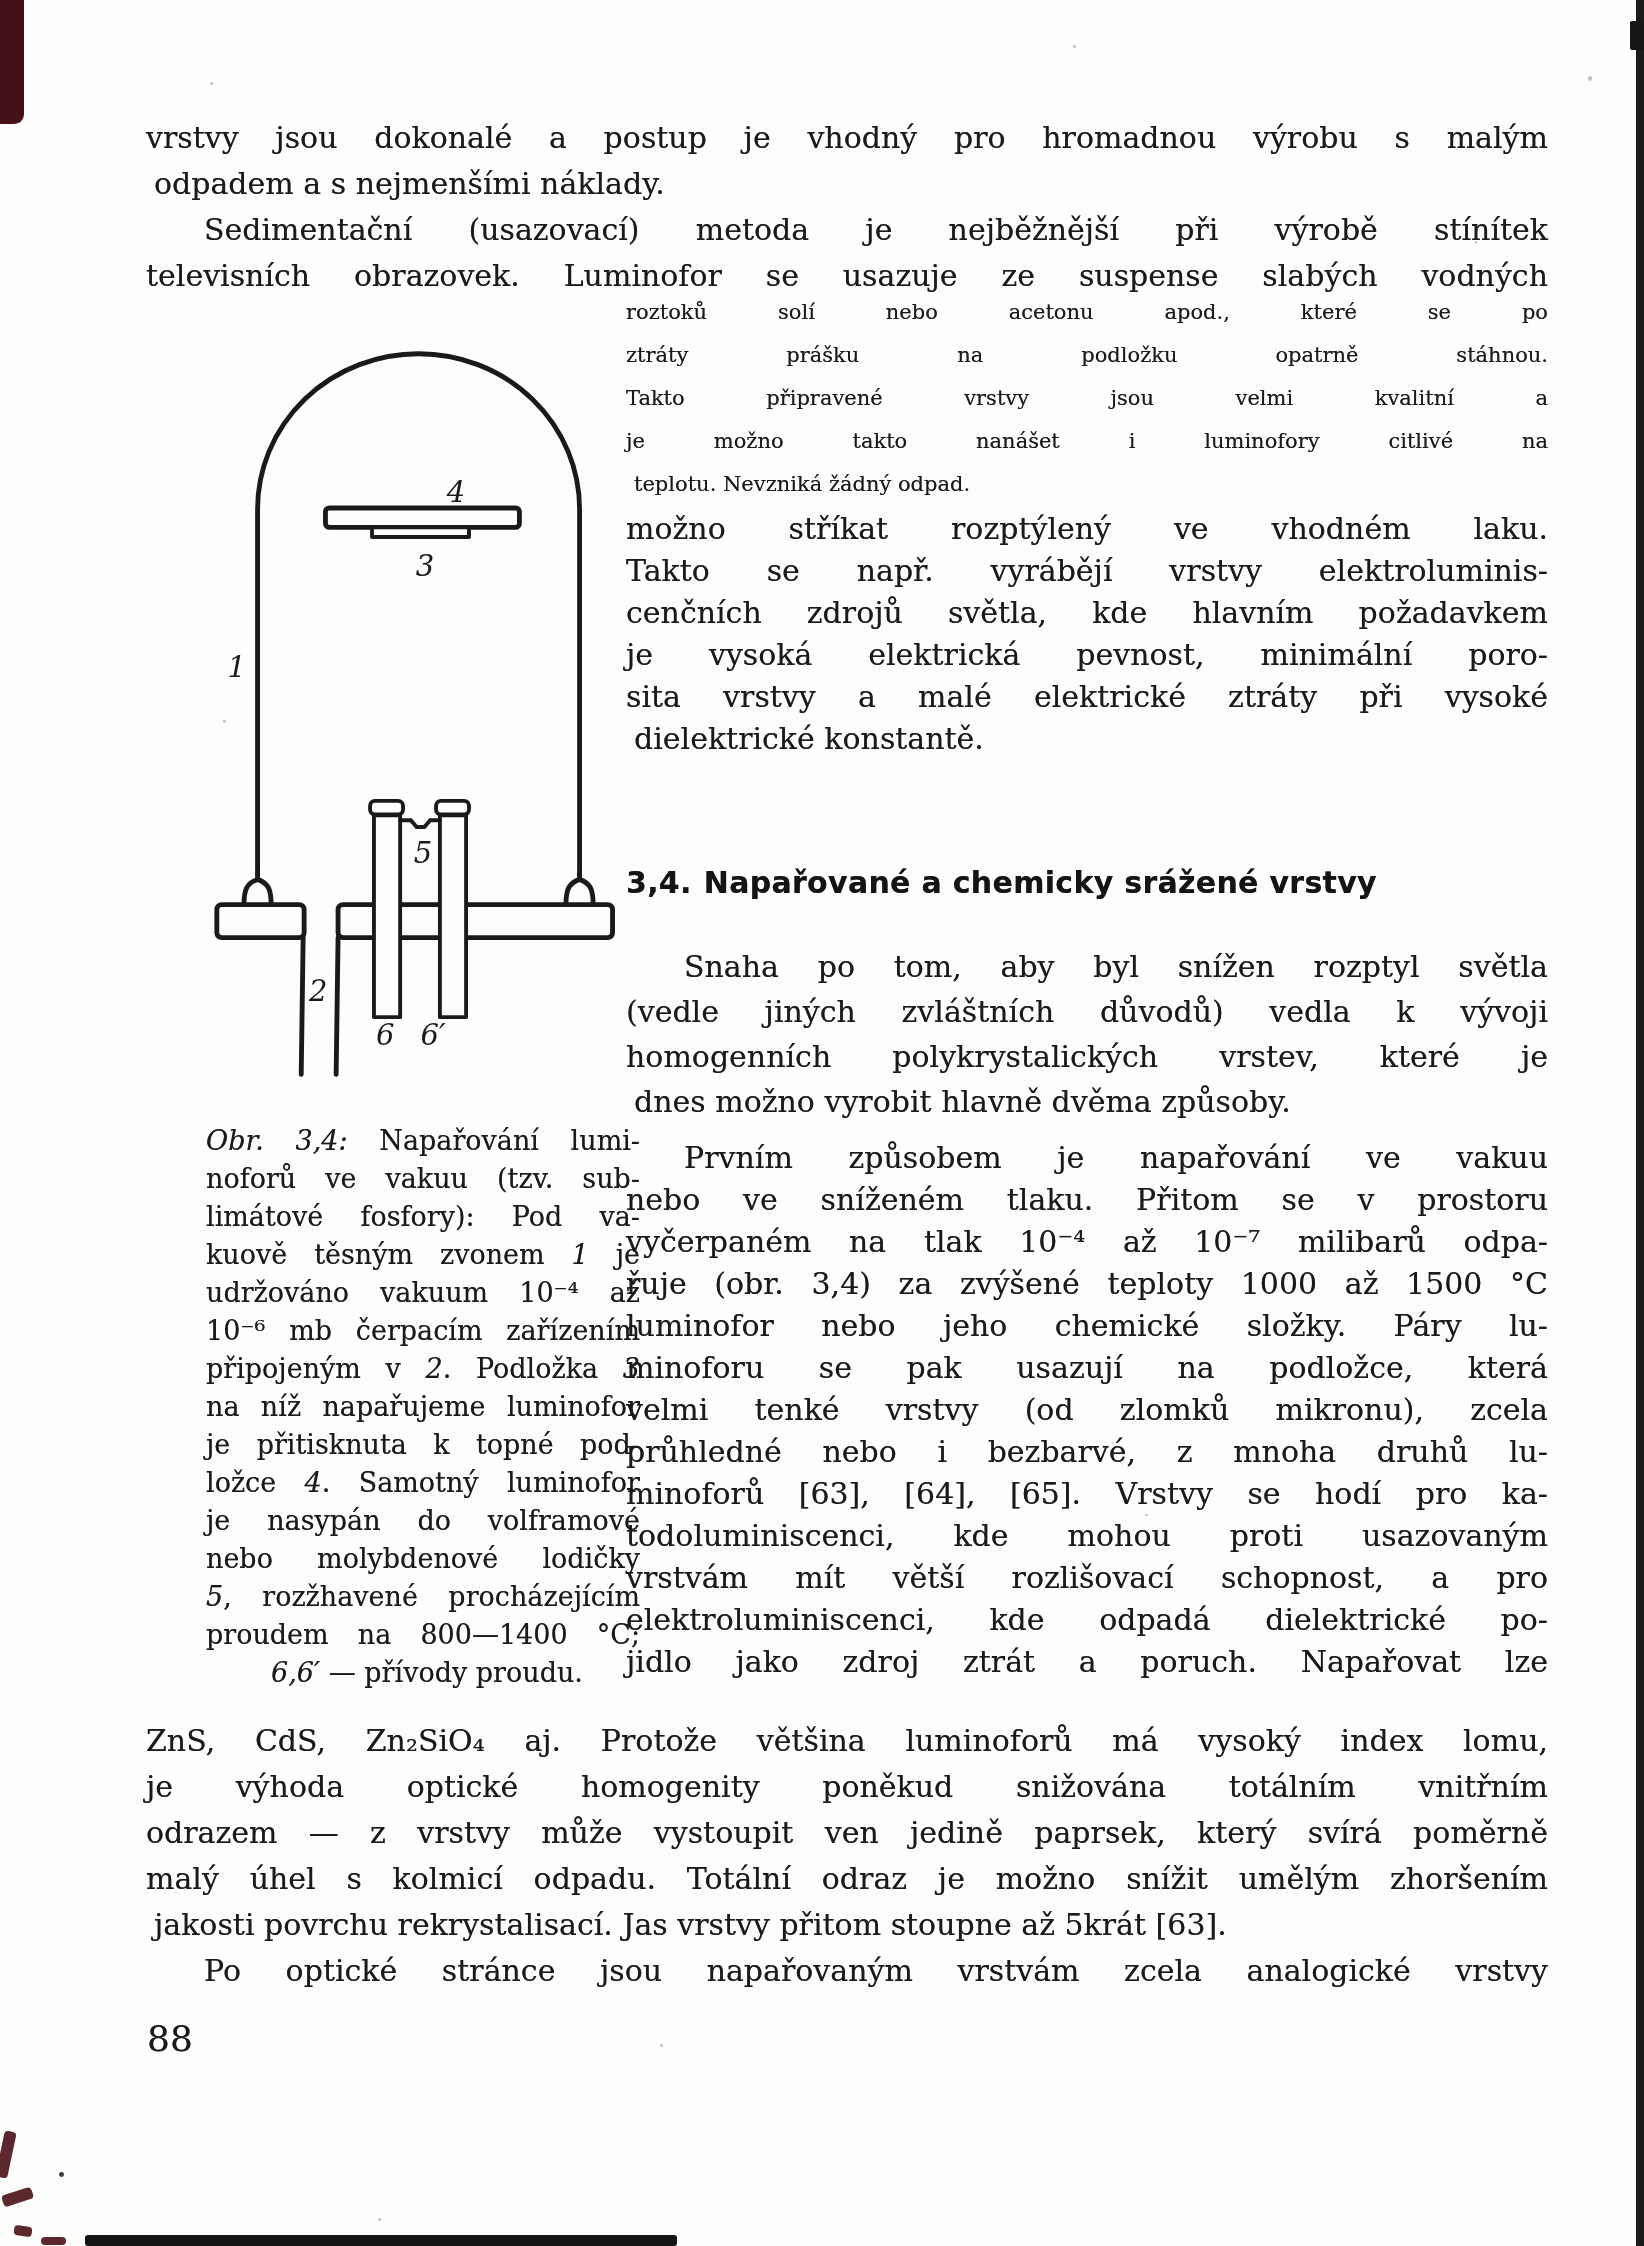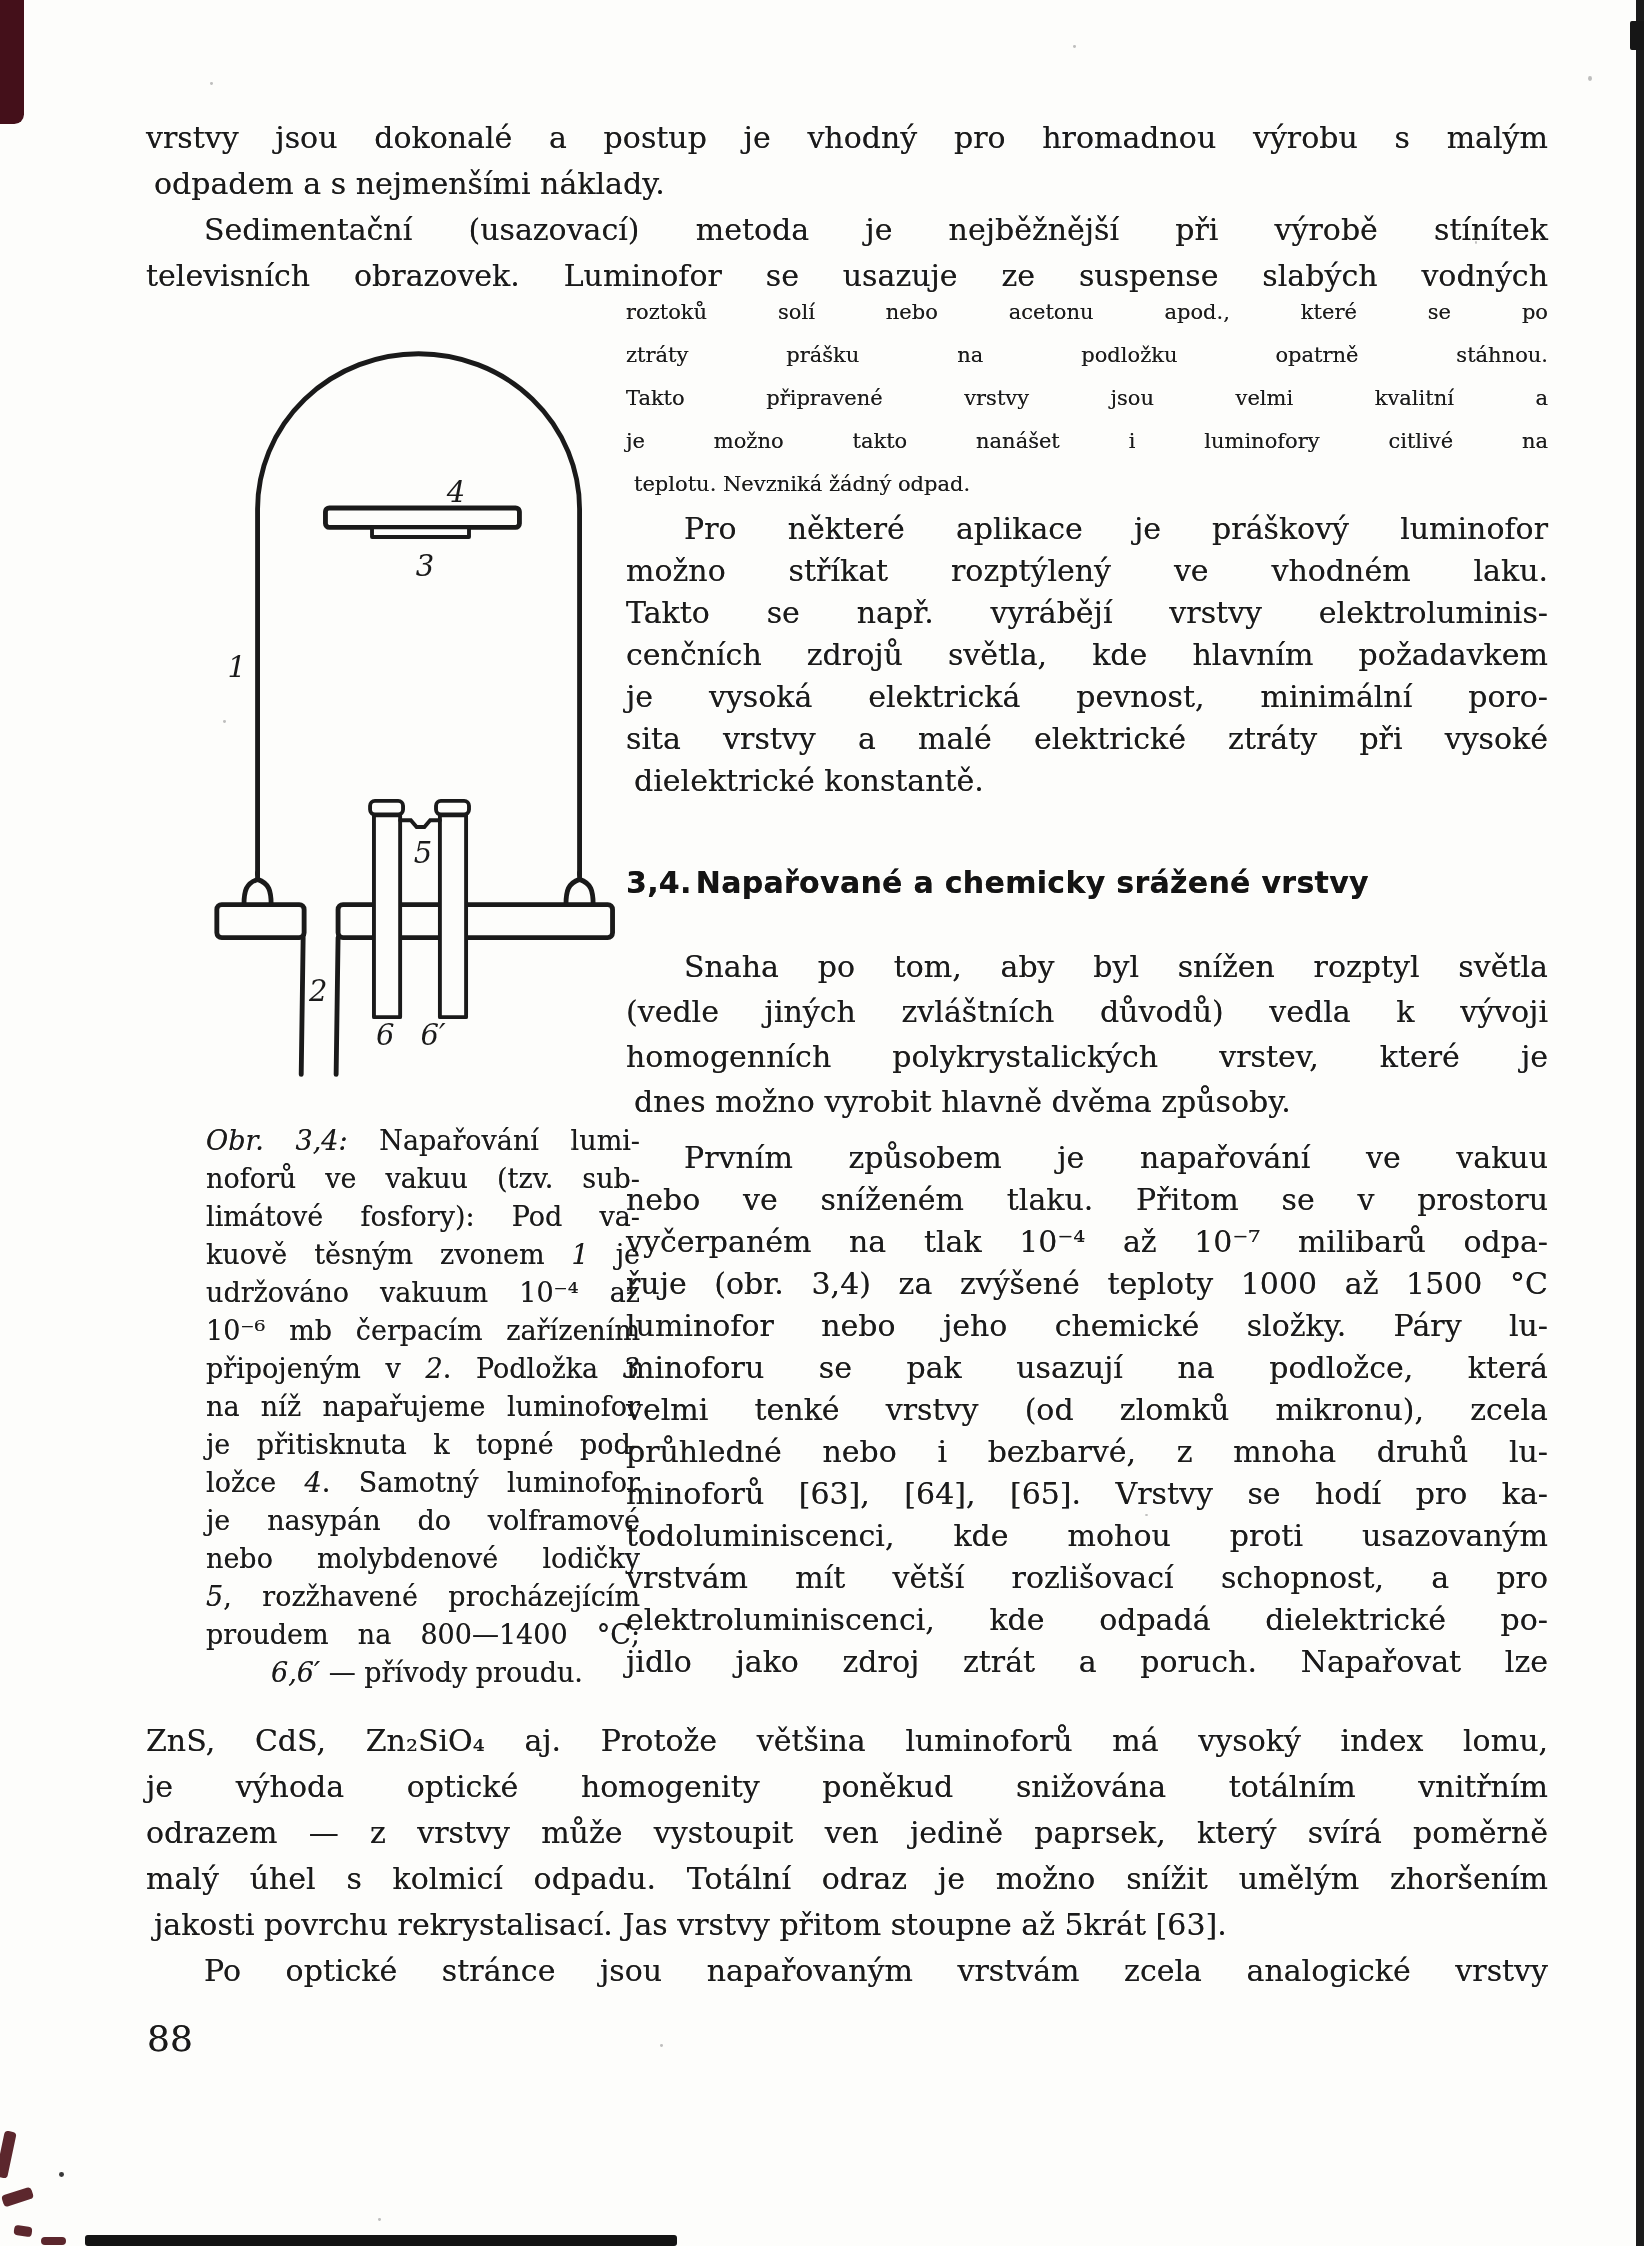--- a/index.html
+++ b/index.html
@@ -43,21 +43,21 @@
   #section-heading {
     position: absolute;
     left: 626px; top: 865px; width: 922px;
     font-family: "DejaVu Sans", "Liberation Sans", sans-serif;
     font-weight: 700;
     font-size: 30px;
     letter-spacing: 0.3px;
     color: #141414;
     text-shadow: 0 0 0.5px rgba(10,10,10,0.65);
   }
-  #section-heading .htext { margin-left: 4px; }
+  #section-heading .htext { margin-left: 12px; }
 
   #figure-caption {
     left: 206px; top: 1122px; width: 434px;
     font-size: 27px; line-height: 38px;
   }
   .it { font-style: italic; }
 
   #bottom-block {
     left: 146px; top: 1718px; width: 1402px;
     font-size: 30px; line-height: 46px;
@@ -141,21 +141,20 @@
   </svg>
 
   <div id="rc-para1" class="pblock">
       <div class="line">roztoků solí nebo acetonu apod., které se po</div>
       <div class="line">ztráty prášku na podložku opatrně stáhnou.</div>
       <div class="line">Takto připravené vrstvy jsou velmi kvalitní a</div>
       <div class="line">je možno takto nanášet i luminofory citlivé na</div>
       <div class="line line-last">teplotu. Nevzniká žádný odpad.</div>
     </div>
   <div id="rc-para2" class="pblock">
-      <div class="line line-indent">Pro některé aplikace je práškový luminofor</div>
       <div class="line">možno stříkat rozptýlený ve vhodném laku.</div>
       <div class="line">Takto se např. vyrábějí vrstvy elektroluminis-</div>
       <div class="line">cenčních zdrojů světla, kde hlavním požadavkem</div>
       <div class="line">je vysoká elektrická pevnost, minimální poro-</div>
       <div class="line">sita vrstvy a malé elektrické ztráty při vysoké</div>
       <div class="line line-last">dielektrické konstantě.</div>
     </div>
 
   <div id="section-heading">
     <span>3,4.</span><span class="htext">Napařované a chemicky srážené vrstvy</span>

